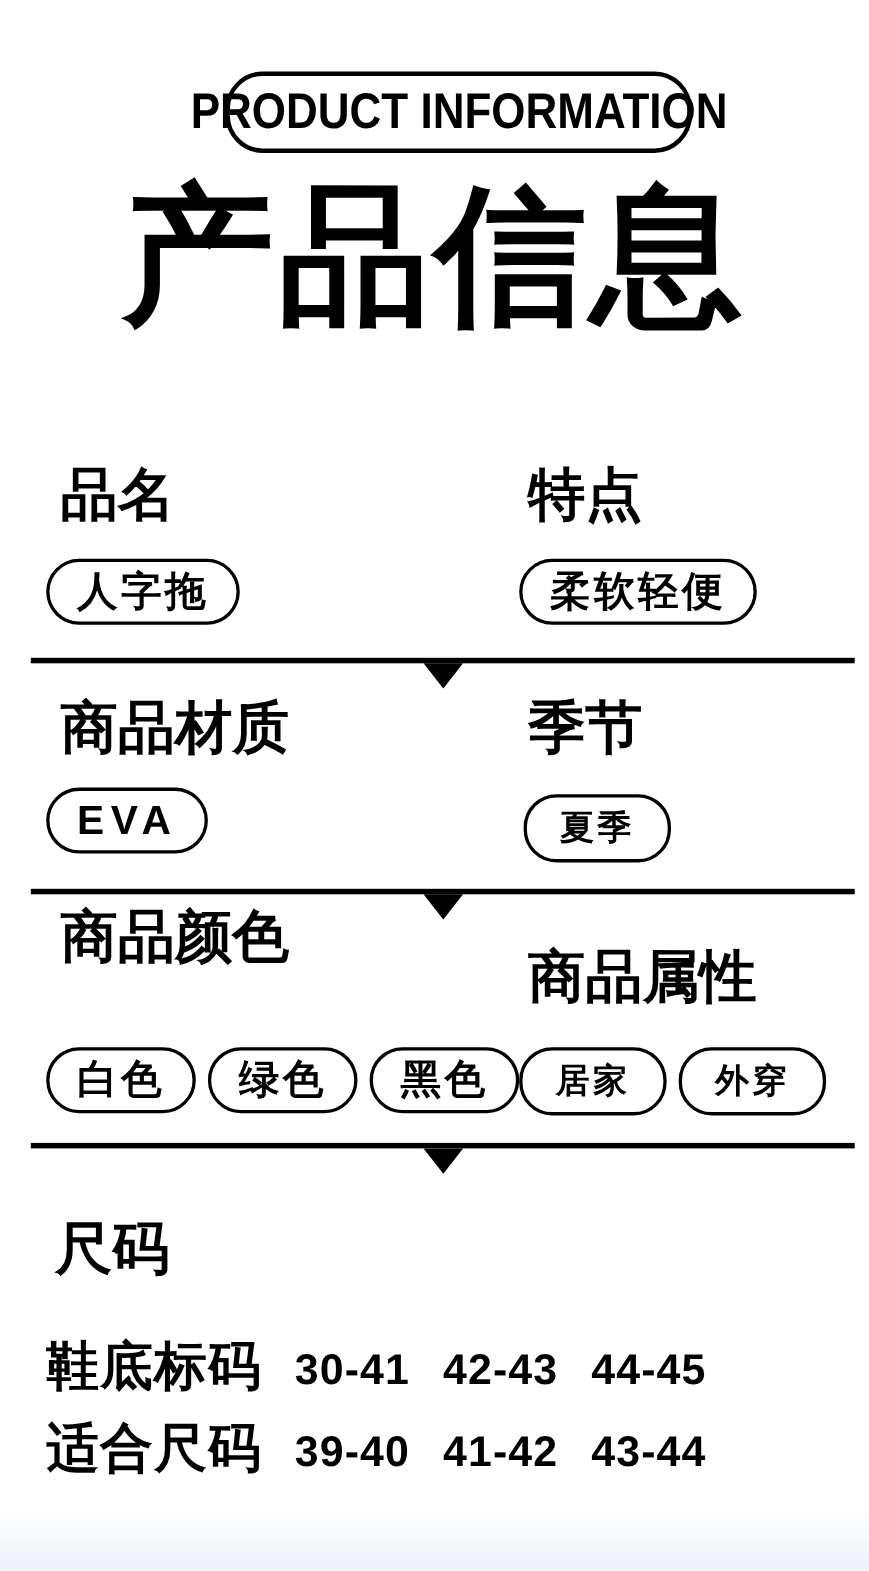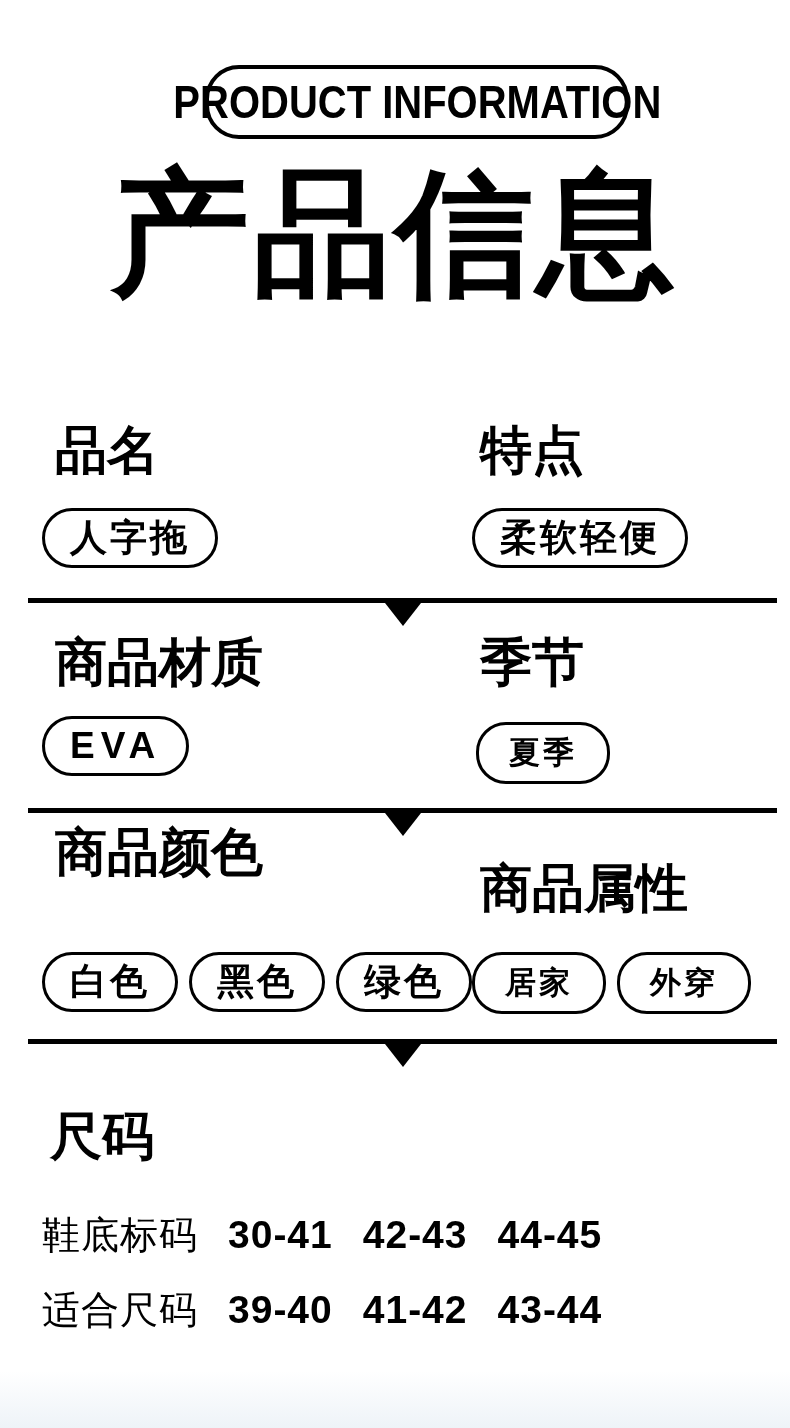--- a/index.html
+++ b/index.html
@@ -71,21 +71,21 @@
     border-right: 18px solid transparent;
     border-top: 23px solid #000;
   }
 
   
   .size-row {
     position: absolute; left: 42px;
     display: flex; align-items: baseline; gap: 20px;
     white-space: nowrap;
   }
-  .size-row .lbl { font-size: 38px; font-weight: 400; letter-spacing: 1px; }
+  .size-row .lbl { font-size: 48px; font-weight: 700; letter-spacing: 1px; }
   .size-row .val { font-size: 39px; font-weight: 800; margin-left: 10px; letter-spacing: 1px; }
 </style>
 </head>
 <body>
 
 <div class="page">
 
   <div class="badge">
     <span>PRODUCT INFORMATION</span>
   </div>
@@ -108,22 +108,22 @@
   <div class="heading" style="left:480px; top:636px;">季节</div>
   <div class="pill small" style="left:476px; top:722px;">夏季</div>
 
   <div class="divider" style="top:808px;">
     <div class="tri"></div>
   </div>
 
   <div class="heading" style="left:55px; top:826px;">商品颜色</div>
   <div class="pill-row" style="left:42px; top:952px;">
     <div class="pill">白色</div>
+    <div class="pill">绿色</div>
     <div class="pill">黑色</div>
-    <div class="pill">绿色</div>
   </div>
 
   <div class="heading" style="left:480px; top:862px;">商品属性</div>
   <div class="pill-row" style="left:472px; top:952px;">
     <div class="pill small">居家</div>
     <div class="pill small">外穿</div>
   </div>
 
   <div class="divider" style="top:1039px;">
     <div class="tri"></div>

